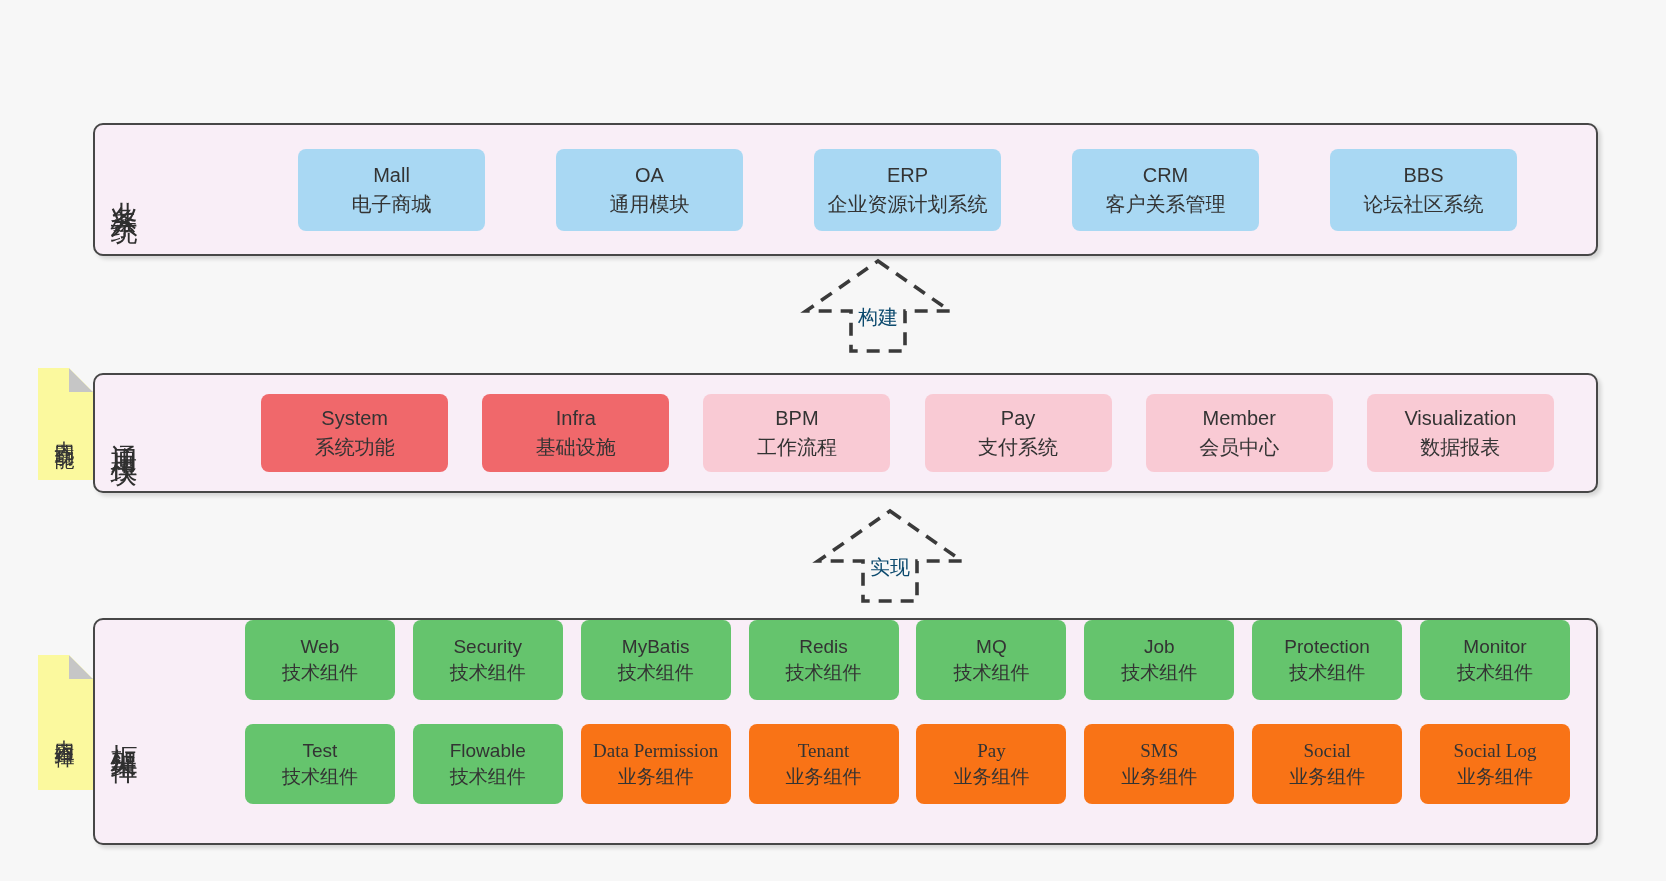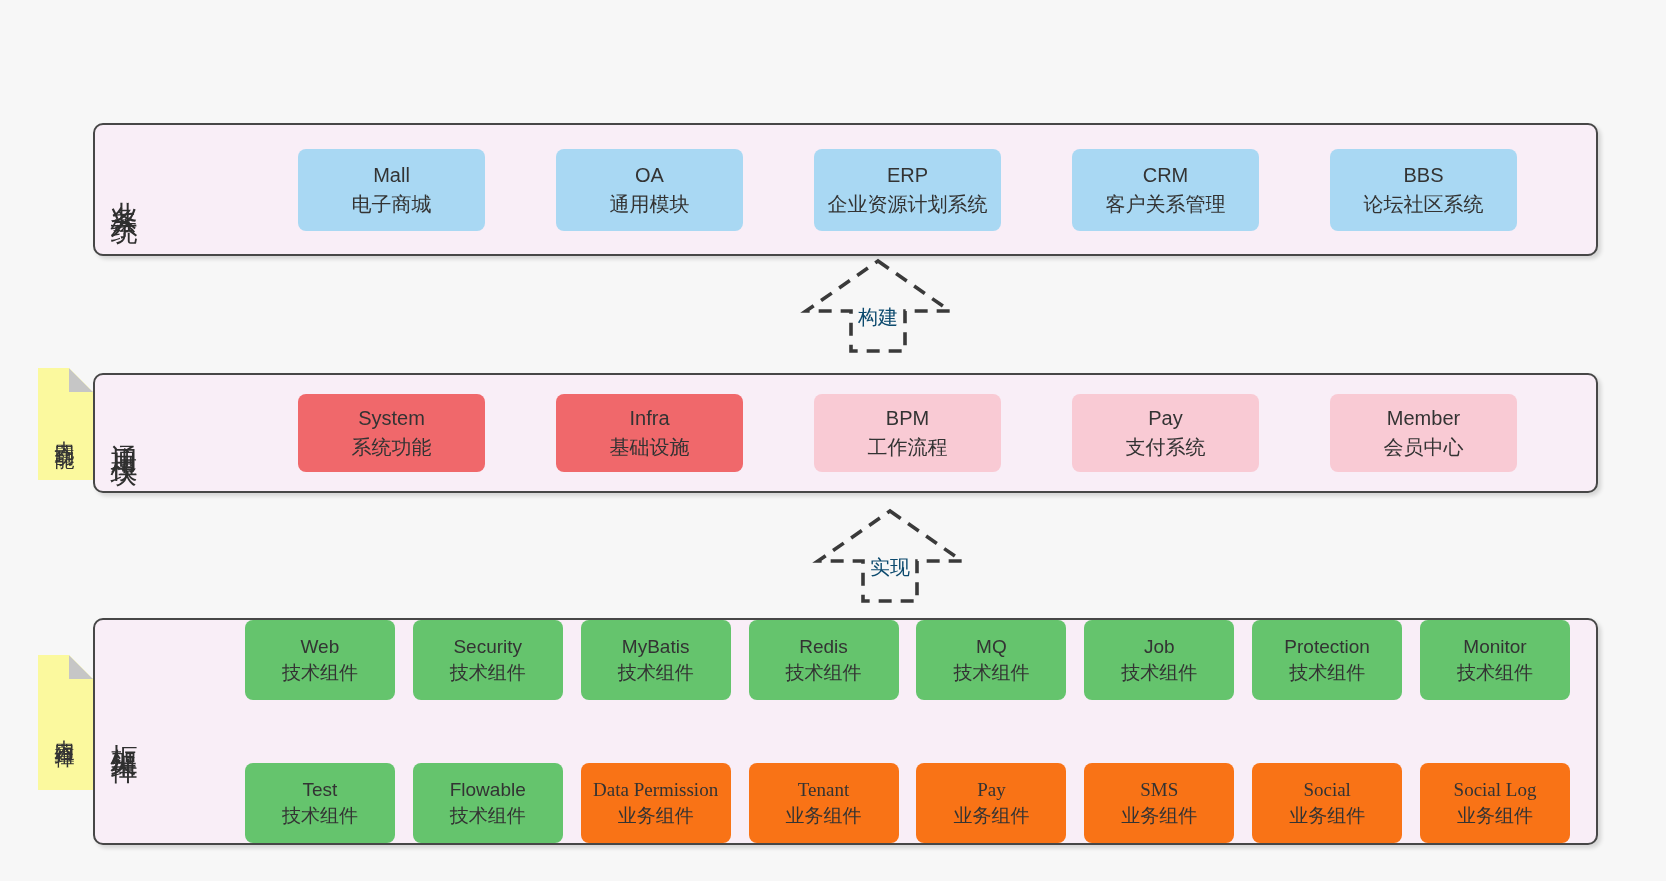--- a/index.html
+++ b/index.html
@@ -69,21 +69,21 @@
   .panel-common .box-wide { height: 78px; }
 
   .fw-rows {
     position: absolute;
     left: 132px;
     right: 8px;
     top: 0;
     bottom: 0;
     display: flex;
     flex-direction: column;
-    justify-content: space-between;
+    justify-content: flex-start;
     gap: 24px;
   }
   .fw-row {
     display: flex;
     justify-content: space-evenly;
   }
   .box-small { width: 150px; height: 80px; font-size: 19px; line-height: 1.35; }
 
   .blue       { background: #a9d8f3; }
   .red        { background: #f0686b; }
@@ -202,20 +202,24 @@
       <div>工作流程</div>
     </div>
     <div class="box box-wide pink">
       <div>Pay</div>
       <div>支付系统</div>
     </div>
     <div class="box box-wide pink">
       <div>Member</div>
       <div>会员中心</div>
     </div>
+    <div class="box box-wide pink">
+      <div>Visualization</div>
+      <div>数据报表</div>
+    </div>
   </div>
 </div>
 
 <div class="up-arrow arrow-implement">
   <svg viewBox="0 0 180 100">
     <polygon points="90,5 162,55 117,55 117,95 63,95 63,55 18,55" fill="none" stroke="#3a3a3a" stroke-width="3.6" stroke-dasharray="13 9" stroke-linejoin="miter"></polygon>
   </svg>
   <div class="arrow-label">实现</div>
 </div>
 

